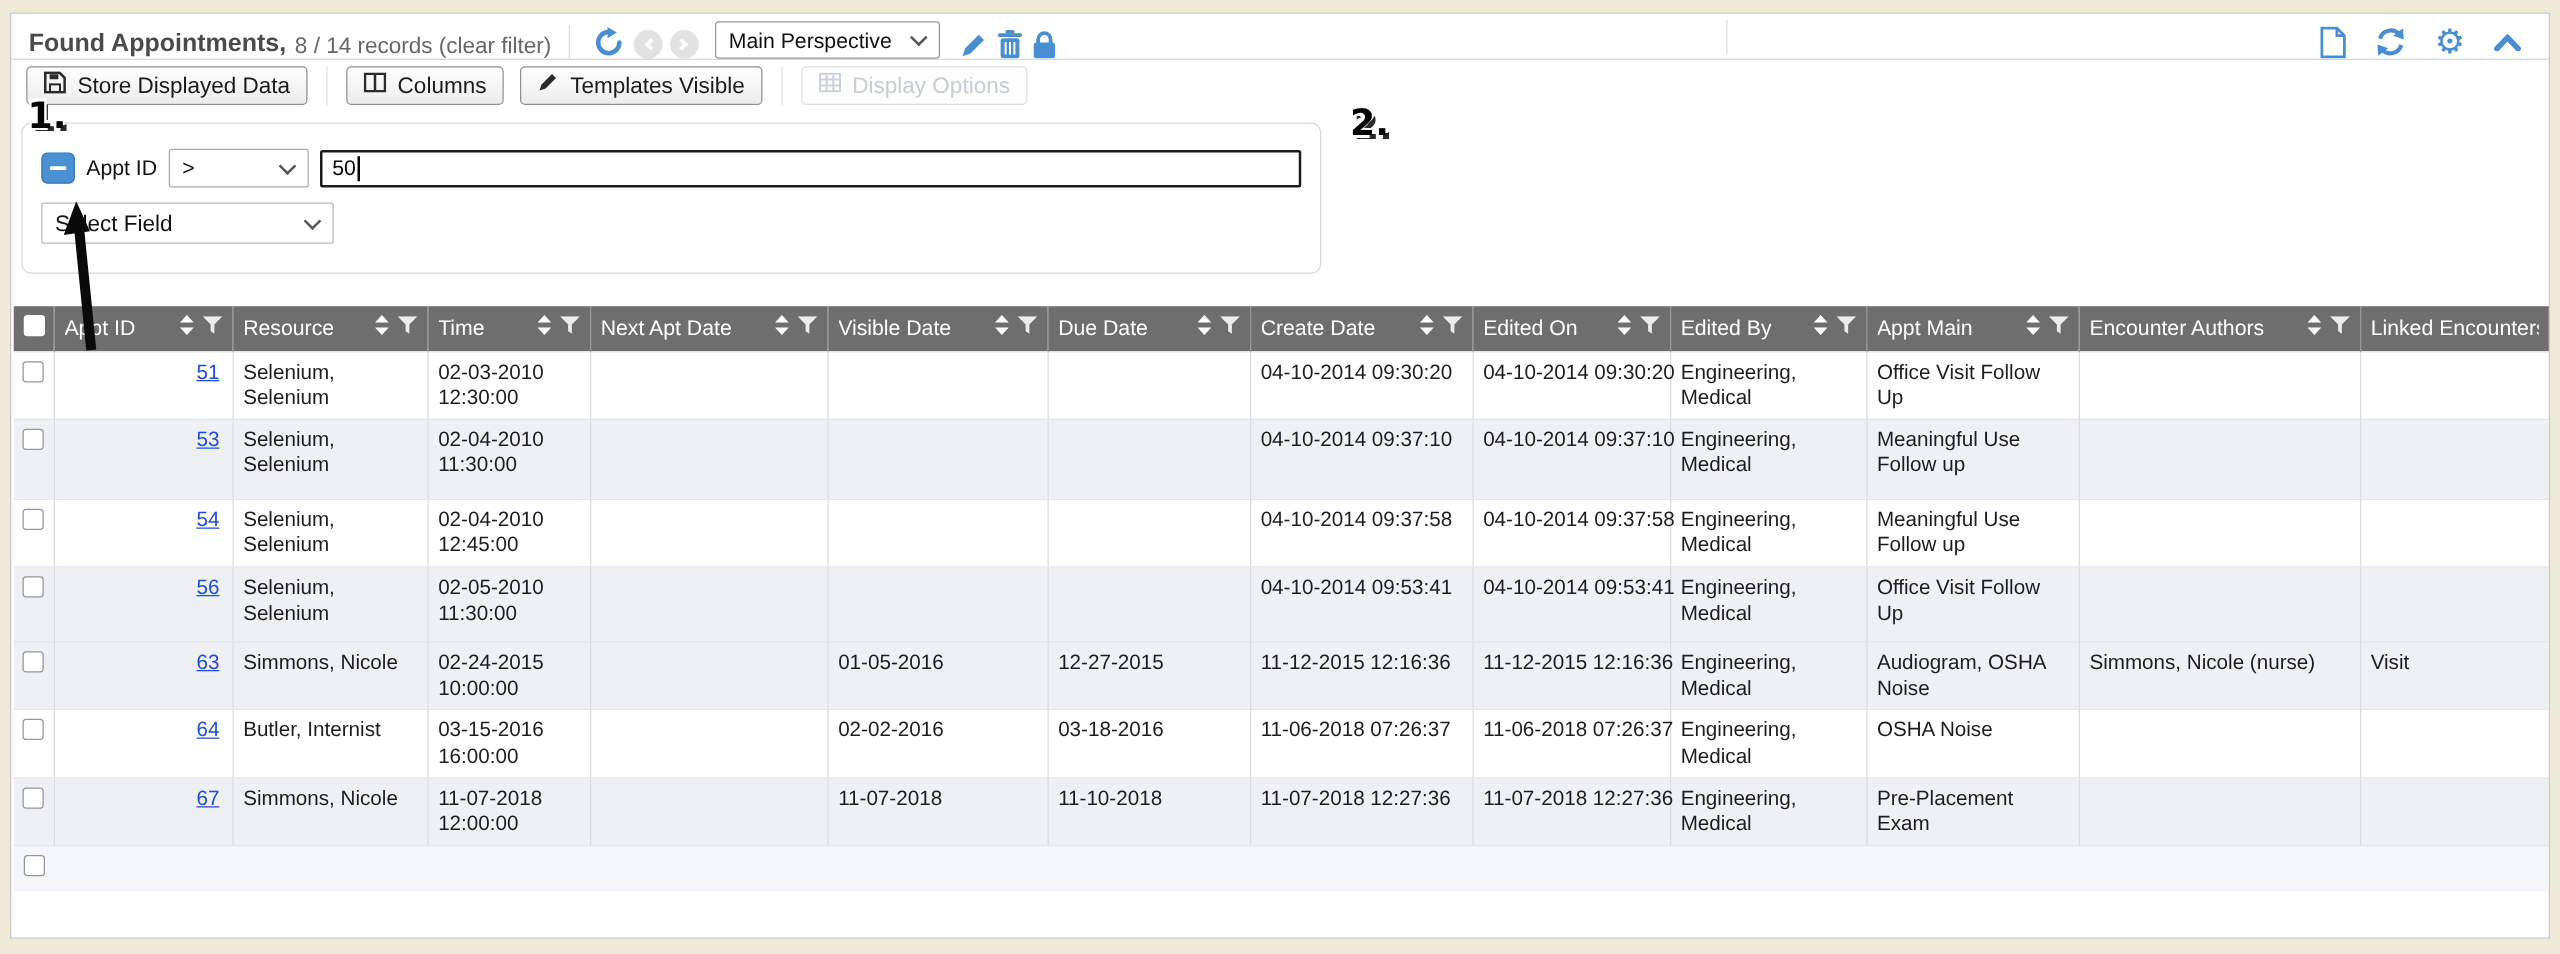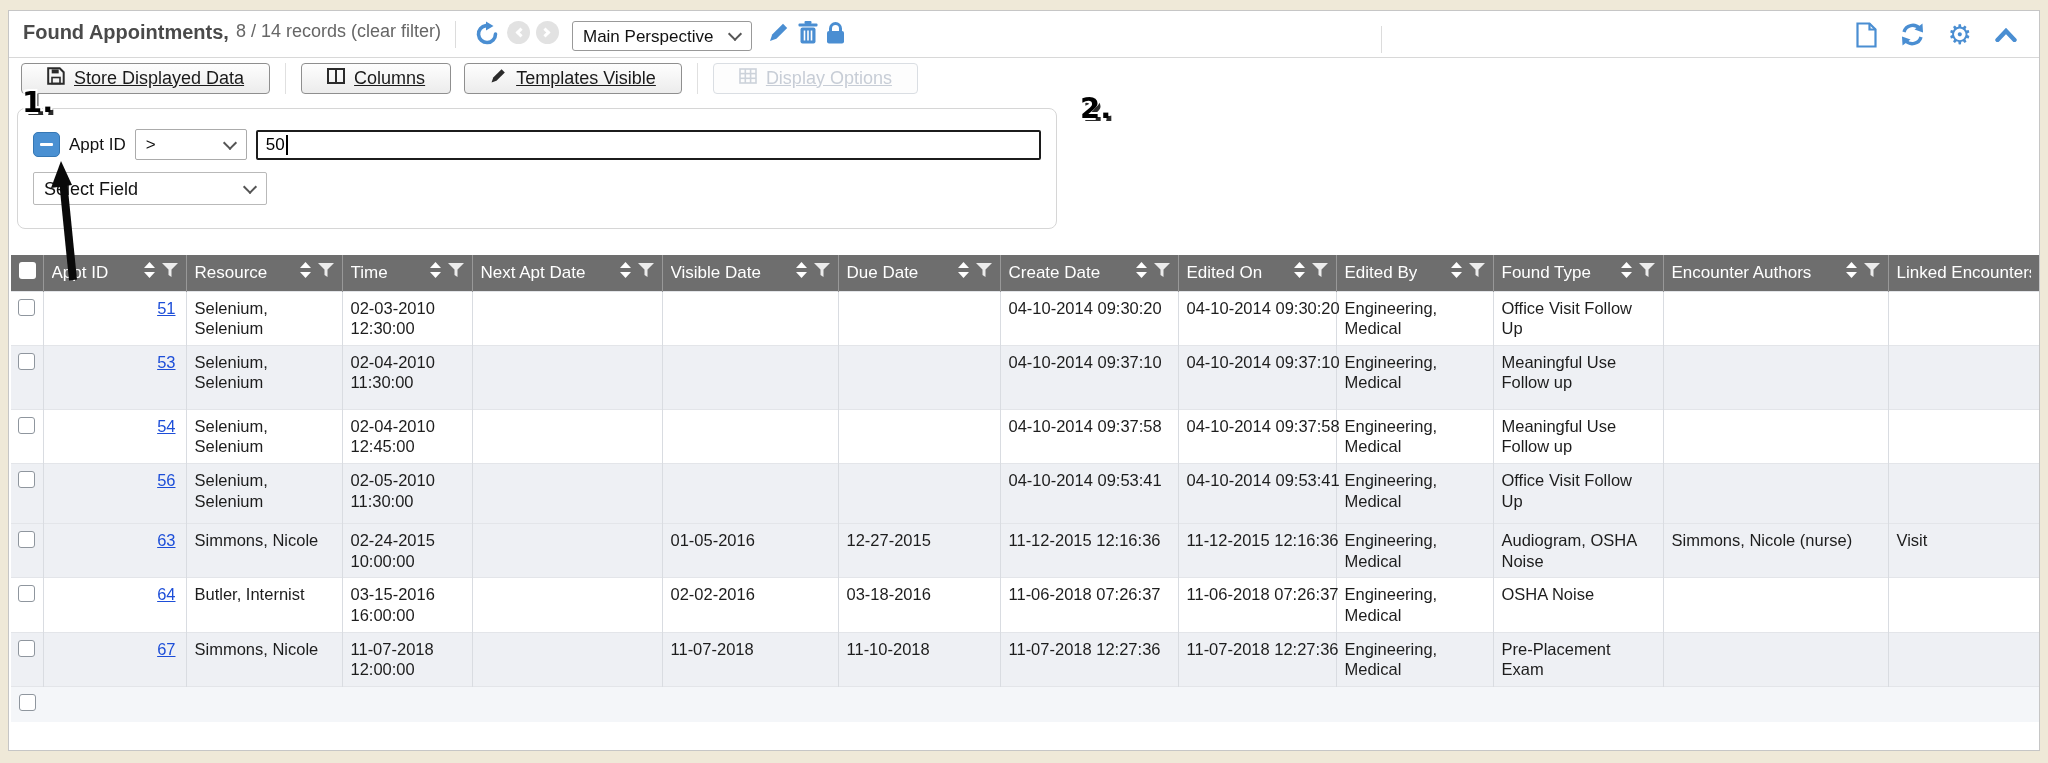--- a/index.html
+++ b/index.html
@@ -6,22 +6,22 @@
   html,body { margin:0; padding:0; }
   body {
     width:2048px; height:763px; position:relative; overflow:hidden;
     background:#efe9d8;
     font-family:"Liberation Sans","DejaVu Sans",sans-serif;
   }
   .app { position:absolute; left:8px; top:10px; width:2032px; height:741px;
          background:#fff; border:1px solid #c6c6c6; }
 
   
-  .topbar { height:37px; display:flex; align-items:flex-start; padding:0 14px;
-            border-bottom:1px solid #d8d8d8; position:relative;margin-top:10px; }
+  .topbar { height:37px; display:flex; align-items:flex-end; padding:0 14px;
+            border-bottom:1px solid #d8d8d8; position:relative; }
   .title { font-size:20px; font-weight:bold; color:#4a4a4a; }
   .records { font-size:18px; color:#666; margin-left:7px; }
   .clear { font-size:18px; color:#666; margin-left:5px; cursor:pointer; }
   .tb-div { width:1px; height:27px; background:#dcdcdc; margin:0 14px; }
   .tb-div2 { position:absolute; left:1372px; top:5px; height:27px; width:1px; background:#dcdcdc; }
   .icon-btn { display:flex; align-items:center; justify-content:center; margin:0 4px; cursor:pointer; }
   .nav-circle { width:23px; height:23px; border-radius:50%; background:#e2e2e2;
                 display:flex; align-items:center; justify-content:center; margin:0 3px; }
   .chev { width:7px; height:7px; border-left:3px solid #fff; border-bottom:3px solid #fff; }
   .chev.left { transform:rotate(45deg); margin-left:4px; }
@@ -35,21 +35,21 @@
   .persp { appearance:none; -webkit-appearance:none; width:180px; height:30px;
            border:1px solid #999; border-radius:3px; background:#fff; font-size:17px;
            padding:0 32px 0 10px; }
   .right-icons { margin-left:auto; display:flex; align-items:center; gap:15px; padding-right:4px; }
   .gear-glyph { font-size:27px; line-height:1; color:#4a8ed2; font-family:"DejaVu Sans",sans-serif; }
 
   
   .actions { height:40px; display:flex; align-items:center; padding:0 12px; }
   .btn { display:flex; align-items:center; gap:9px; font-size:18px; color:#1a1a1a;
          background:linear-gradient(#fefefe,#ececec); border:1px solid #8f8f8f;
-         border-radius:4px; height:31px; padding:0 25px; cursor:pointer;text-decoration:underline; }
+         border-radius:4px; height:31px; padding:0 13px; cursor:pointer; }
   .btn + .btn { margin-left:13px; }
   .btn.disabled { color:#c7cdd6; border-color:#dadee3; background:#fdfdfd; cursor:default; }
   .act-div { width:1px; height:31px; background:#e0e0e0; margin:0 15px; }
 
   
   .panels { position:relative; height:157px; }
   .panel { position:absolute; top:10px; background:#fff; border:1px solid #d6d6d6;
            border-radius:8px; padding:10px 15px; }
   .panel.filters { left:8px; width:1040px; height:121px; }
   .panel.groups  { left:1067px; width:958px; height:121px; }
@@ -391,21 +391,21 @@
                       <polygon points="5.5,16 11,10 0,10" fill="#fff"></polygon>
                     </svg></span>
                   <span><svg width="16" height="15" viewBox="0 0 16 15">
                       <path d="M0 0 H16 L9.5 6.5 V14 L6.5 12 V6.5 Z" fill="#ececec"></path>
                     </svg></span>
                 </span>
               </span>
             </th>
             <th>
               <span class="th-in">
-                <span class="th-label">Found Type</span>
+                <span class="th-label">Appt Main</span>
                 <span class="th-icons">
                   <span><svg width="11" height="16" viewBox="0 0 11 16">
                       <polygon points="5.5,0 11,6 0,6" fill="#fff"></polygon>
                       <polygon points="5.5,16 11,10 0,10" fill="#fff"></polygon>
                     </svg></span>
                   <span><svg width="16" height="15" viewBox="0 0 16 15">
                       <path d="M0 0 H16 L9.5 6.5 V14 L6.5 12 V6.5 Z" fill="#ececec"></path>
                     </svg></span>
                 </span>
               </span>

